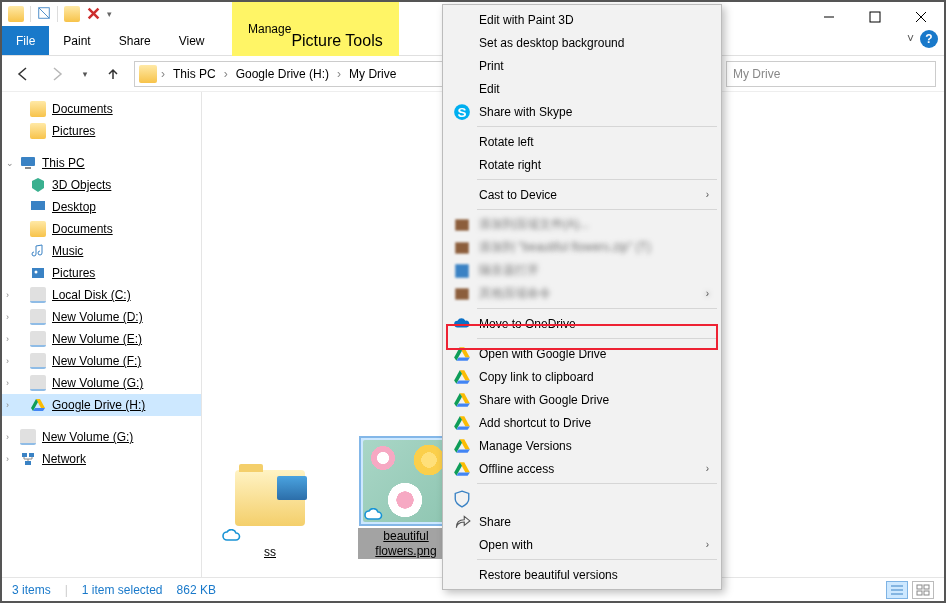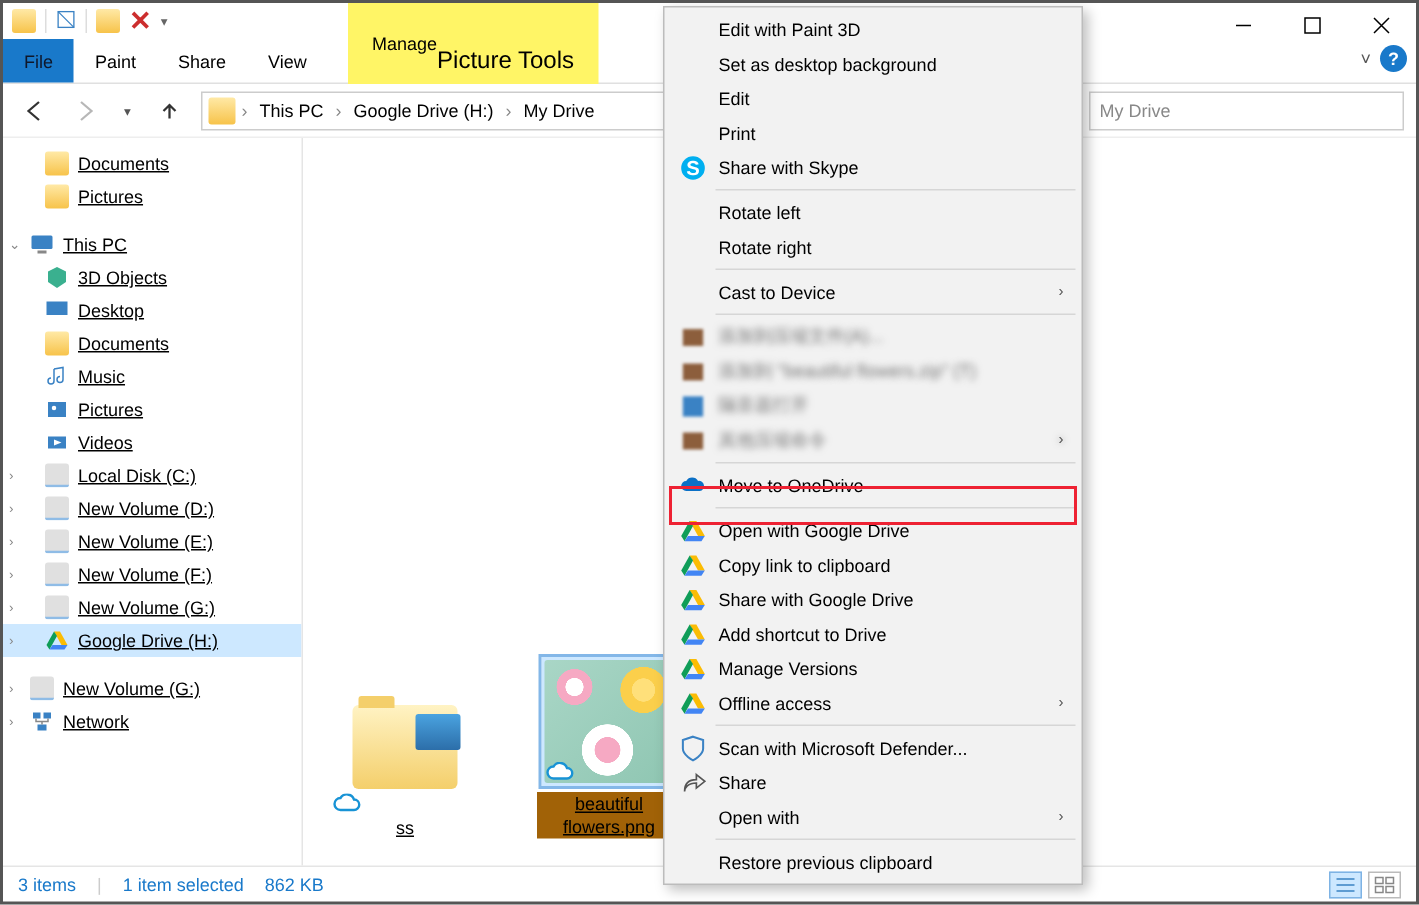--- a/index.html
+++ b/index.html
@@ -6,21 +6,21 @@
 body { background:#fff; width:946px; height:603px; border:2px solid #555; position:relative; overflow:hidden; }
 .qat { height:24px; display:flex; align-items:center; padding-left:6px; gap:6px; background:#fff; }
 .qat svg { width:14px; height:14px; }
 .sep-v { width:1px; height:16px; background:#ddd; }
 .titlearea { position:absolute; top:0; left:230px; right:80px; height:24px; display:flex; align-items:center; justify-content:center; pointer-events:none; }
 .title { font-size:12px; color:#000; }
 .winctl { position:absolute; top:0; right:0; height:30px; display:flex; }
 .winctl div { width:46px; display:flex; align-items:center; justify-content:center; cursor:pointer; }
 .ribbon { height:30px; display:flex; align-items:stretch; border-bottom:1px solid #e0e0e0; }
 .ribbon .tab { padding:0 14px; display:flex; align-items:center; cursor:pointer; }
-.file-tab { background:#1979ca; color:#0f172a; }
+.file-tab { background:#1979ca; color:#ffffff; }
 .tools-group { position:absolute; left:230px; top:0; height:54px; background:#fff566; display:flex; flex-direction:row; align-items:center; justify-content:center; padding:0 16px; }
 .tools-top { font-size:12px; }
 .tools-bottom { font-size:16px; margin-top:auto; padding-bottom:6px; }
 .ribbon-right { position:absolute; right:6px; top:28px; display:flex; align-items:center; gap:6px; }
 .help-circle { width:18px; height:18px; border-radius:50%; background:#1979ca; color:#fff; font-weight:bold; display:flex; align-items:center; justify-content:center; }
 .addrbar { height:36px; display:flex; align-items:center; padding:0 8px; gap:8px; border-bottom:1px solid #eee; }
 .navbtn { width:26px; height:26px; display:flex; align-items:center; justify-content:center; cursor:pointer; color:#555; }
 .addrbox { flex:1; height:26px; border:1px solid #ccc; background:#fff; display:flex; align-items:center; padding:0 4px; gap:2px; overflow:hidden; }
 .folder-icon-small { width:18px; height:18px; background:linear-gradient(#ffe9a6,#f7c34a); border-radius:2px; flex:none; }
 .crumb { padding:0 4px; cursor:pointer; white-space:nowrap; }
@@ -41,21 +41,21 @@
 .thumbwrap { width:90px; height:86px; display:flex; align-items:center; justify-content:center; position:relative; padding:2px; }
 .bigfolder { width:70px; height:56px; background:linear-gradient(#fff3c4,#f4cf6b); border-radius:4px; position:relative; }
 .bigfolder::before { content:""; position:absolute; top:-6px; left:4px; width:24px; height:8px; background:#f4cf6b; border-radius:2px 2px 0 0; }
 .cloud-badge { position:absolute; left:-4px; bottom:-2px; width:20px; height:14px; }
 .flower-thumb { width:86px; height:82px; background:linear-gradient(135deg,#a9d6c6 0%,#8fc6b2 100%); border-radius:2px; position:relative; overflow:hidden; }
 .flower { position:absolute; width:28px; height:28px; border-radius:50%; }
 .flower.a { top:4px; left:6px; background:radial-gradient(circle,#fff 30%,#f6a9c3 31%,#f6a9c3 60%,transparent 61%); }
 .flower.b { top:2px; right:2px; background:radial-gradient(circle,#ffe07a 30%,#fbcf4b 31%,#fbcf4b 60%,transparent 61%); width:36px; height:36px; }
 .flower.c { bottom:2px; left:22px; background:radial-gradient(circle,#f6a9c3 30%,#fff 31%,#fff 60%,transparent 61%); width:40px; height:40px; }
 .item .label { line-height:1.2; }
-.item.selected .label { background:#a16207; padding:1px 13px; }
+.item.selected .label { background:#a3a3a3; padding:1px 13px; }
 .statusbar { position:absolute; bottom:0; left:0; right:0; height:24px; border-top:1px solid #e5e5e5; display:flex; align-items:center; padding:0 10px; color:#1979ca; gap:14px; }
 .statusbar .right { margin-left:auto; display:flex; gap:4px; }
 .viewbtn { width:22px; height:18px; border:1px solid #bbb; display:flex; align-items:center; justify-content:center; cursor:pointer; }
 .viewbtn.active { background:#cde8ff; border-color:#7eb3e4; }
 
 .ctxmenu { position:absolute; left:440px; top:2px; width:280px; background:#f2f2f2; border:1px solid #bcbcbc; box-shadow:3px 3px 8px rgba(0,0,0,0.25); padding:3px 2px; }
 .ctxmenu .mi { display:flex; align-items:center; height:23px; padding:0 24px 0 34px; position:relative; cursor:pointer; white-space:nowrap; }
 .ctxmenu .mi .mic { position:absolute; left:8px; width:18px; height:18px; display:flex; align-items:center; justify-content:center; }
 .ctxmenu .mi .arrow { position:absolute; right:10px; color:#555; font-size:10px; }
 .ctxmenu .msep { height:1px; background:#d6d6d6; margin:3px 2px 3px 32px; }
@@ -201,29 +201,20 @@
     <div class="row">
         <span class="ic">
           <svg viewBox="0 0 16 16">
             <rect x="2" y="3" width="12" height="10" fill="#3a82c4"></rect>
             <circle cx="6" cy="7" r="1.5" fill="#fff"></circle>
           </svg>
         </span>
         <span>Pictures</span>
       </div>
     <div class="row">
-        <span class="ic">
-          <svg viewBox="0 0 16 16">
-            <rect x="2" y="4" width="12" height="8" fill="#3a82c4"></rect>
-            <path d="M6 6 L11 8 L6 10 Z" fill="#fff"></path>
-          </svg>
-        </span>
-        <span>Videos</span>
-      </div>
-    <div class="row">
         <span class="disclose">›</span>
         <span class="ic ic-drive"></span>
         <span>Local Disk (C:)</span>
       </div>
     <div class="row">
         <span class="disclose">›</span>
         <span class="ic ic-drive"></span>
         <span>New Volume (D:)</span>
       </div>
     <div class="row">
@@ -324,24 +315,24 @@
 </div>
 
 <div class="ctxmenu">
   <div class="mi">
       <span>Edit with Paint 3D</span>
     </div>
   <div class="mi">
       <span>Set as desktop background</span>
     </div>
   <div class="mi">
+      <span>Print</span>
+    </div>
+  <div class="mi">
       <span>Edit</span>
-    </div>
-  <div class="mi">
-      <span>Print</span>
     </div>
   <div class="mi">
       <span class="mic">
         <svg viewBox="0 0 16 16">
           <circle cx="8" cy="8" r="7" fill="#00aff0"></circle>
           <text x="8" y="12" text-anchor="middle" fill="#fff" font-size="10" font-weight="bold">S</text>
         </svg>
       </span>
       <span>Share with Skype</span>
     </div>
@@ -462,33 +453,32 @@
       <span>Offline access</span>
       <span class="arrow">›</span>
     </div>
   <div class="msep"></div>
   <div class="mi">
       <span class="mic">
         <svg viewBox="0 0 16 16">
           <path d="M8 1 L14 3 V8 C14 12 8 15 8 15 C8 15 2 12 2 8 V3 Z" fill="none" stroke="#3a82c4" stroke-width="1.2"></path>
         </svg>
       </span>
-      <span>Scan with Microsoft Defender...</span>
     </div>
   <div class="mi">
       <span class="mic">
         <svg viewBox="0 0 16 16">
           <path d="M10 3 L15 7 L10 11 V8 C5 8 3 11 3 13 C3 8 6 6 10 6 Z" fill="none" stroke="#555"></path>
         </svg>
       </span>
       <span>Share</span>
     </div>
   <div class="mi">
       <span>Open with</span>
       <span class="arrow">›</span>
     </div>
   <div class="msep"></div>
   <div class="mi">
-      <span>Restore previous clipboard</span>
+      <span>Restore beautiful versions</span>
     </div>
 </div>
 
 <div class="highlight-box" style="left:444px; top:322px; width:272px; height:26px;"></div>
 
 </body></html>

